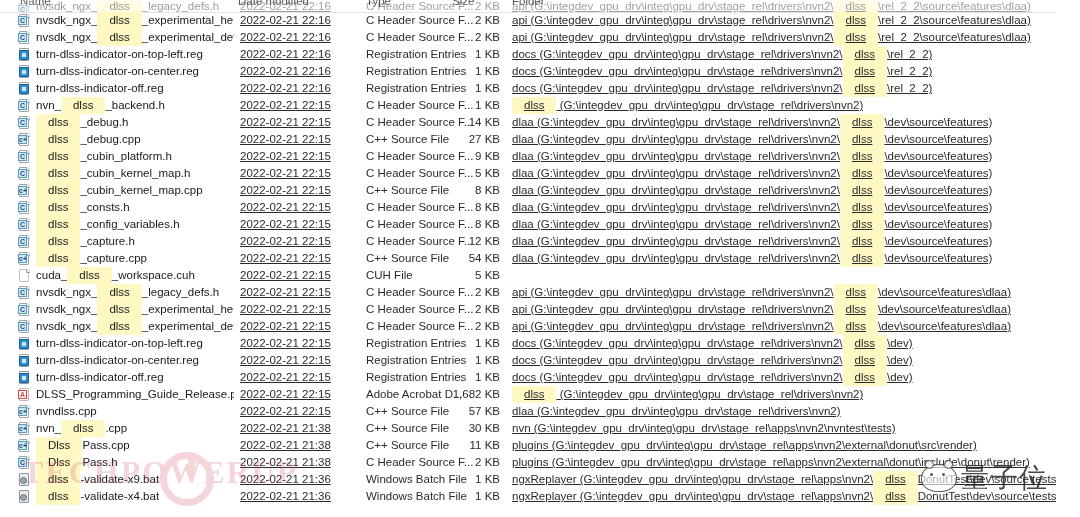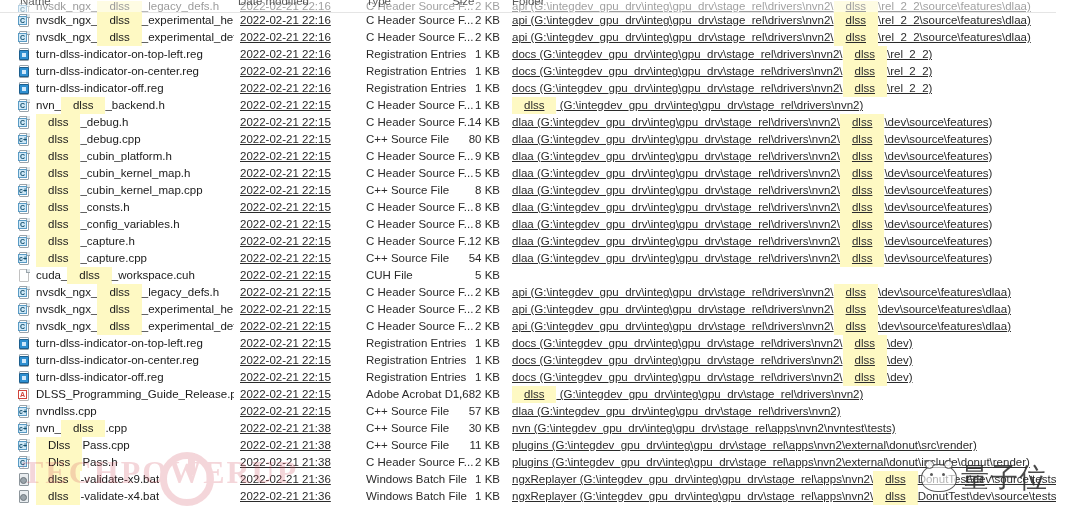--- a/index.html
+++ b/index.html
@@ -197,21 +197,21 @@
         <span class="cell c-date">2022-02-21 22:15</span>
         <span class="cell c-type">C Header Source F...</span>
         <span class="cell c-size">14 KB</span>
         <span class="cell c-folder">dlaa (G:\integdev_gpu_drv\integ\gpu_drv\stage_rel\drivers\nvn2\<mark>dlss</mark>\dev\source\features)</span>
       </div>
       <div class="row">
         <span class="cell c-icon"><span class="ic"><span class="page"></span><span class="fold"></span><span class="tag">c+</span></span></span>
         <span class="cell c-name"><mark>dlss</mark>_debug.cpp</span>
         <span class="cell c-date">2022-02-21 22:15</span>
         <span class="cell c-type">C++ Source File</span>
-        <span class="cell c-size">80 KB</span>
+        <span class="cell c-size">27 KB</span>
         <span class="cell c-folder">dlaa (G:\integdev_gpu_drv\integ\gpu_drv\stage_rel\drivers\nvn2\<mark>dlss</mark>\dev\source\features)</span>
       </div>
       <div class="row">
         <span class="cell c-icon"><span class="ic"><span class="page"></span><span class="fold"></span><span class="tag">C</span></span></span>
         <span class="cell c-name"><mark>dlss</mark>_cubin_platform.h</span>
         <span class="cell c-date">2022-02-21 22:15</span>
         <span class="cell c-type">C Header Source F...</span>
         <span class="cell c-size">9 KB</span>
         <span class="cell c-folder">dlaa (G:\integdev_gpu_drv\integ\gpu_drv\stage_rel\drivers\nvn2\<mark>dlss</mark>\dev\source\features)</span>
       </div>

